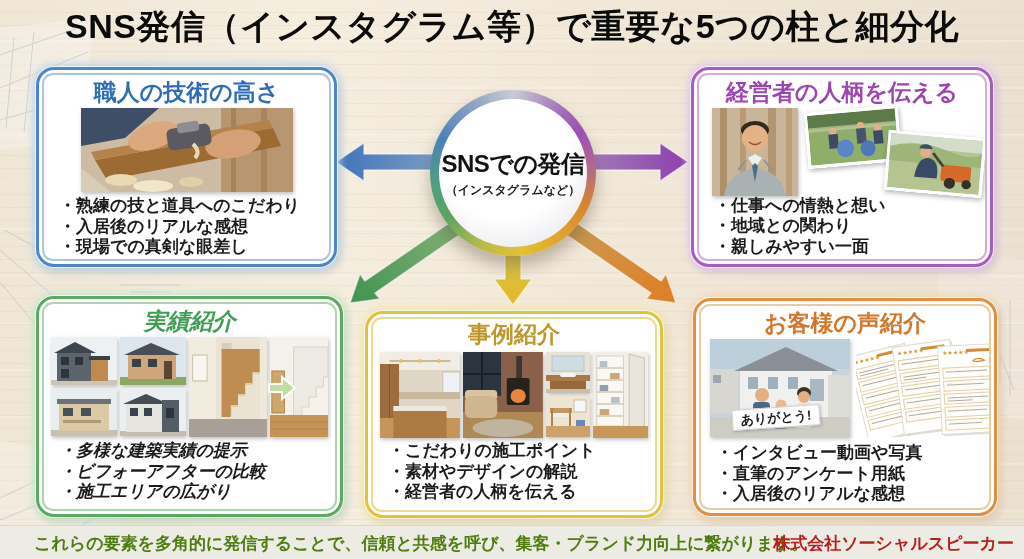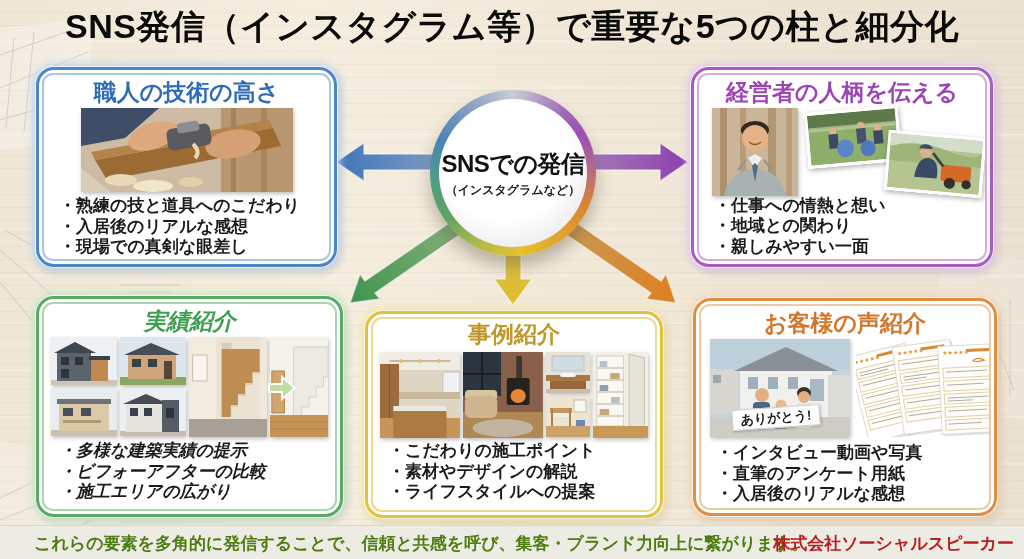--- a/index.html
+++ b/index.html
@@ -353,21 +353,21 @@
           <rect x="7" y="33" width="9" height="6" fill="#90a0b0"></rect>
             <rect x="19" y="45" width="9" height="6" fill="#b8c0c8"></rect>
           <rect x="7" y="57" width="10" height="6" fill="#c8a878"></rect>
           <polygon points="38,2 54,6 54,80 38,76" fill="#e8e4da" stroke="#c8c0b0"></polygon>
           <rect y="74" width="58" height="12" fill="#c89858"></rect>
         </svg>
       </div>
       <div class="bullets">
         <div class="bullet">・こだわりの施工ポイント</div>
         <div class="bullet">・素材やデザインの解説</div>
-        <div class="bullet">・ライフスタイルへの提案</div>
+        <div class="bullet">・経営者の人柄を伝える</div>
       </div>
     </div>
   </section>
 
   <section class="card card-br">
     <div class="card-inner">
       <h2 class="card-title">お客様の声紹介</h2>
       <div class="photos" style="height:100px;">
         <svg class="photo-frame" style="position:absolute;left:2px;top:0;" width="140" height="98" viewBox="0 0 140 98" preserveAspectRatio="none">
           <rect width="140" height="98" fill="#c7d4de"></rect>

